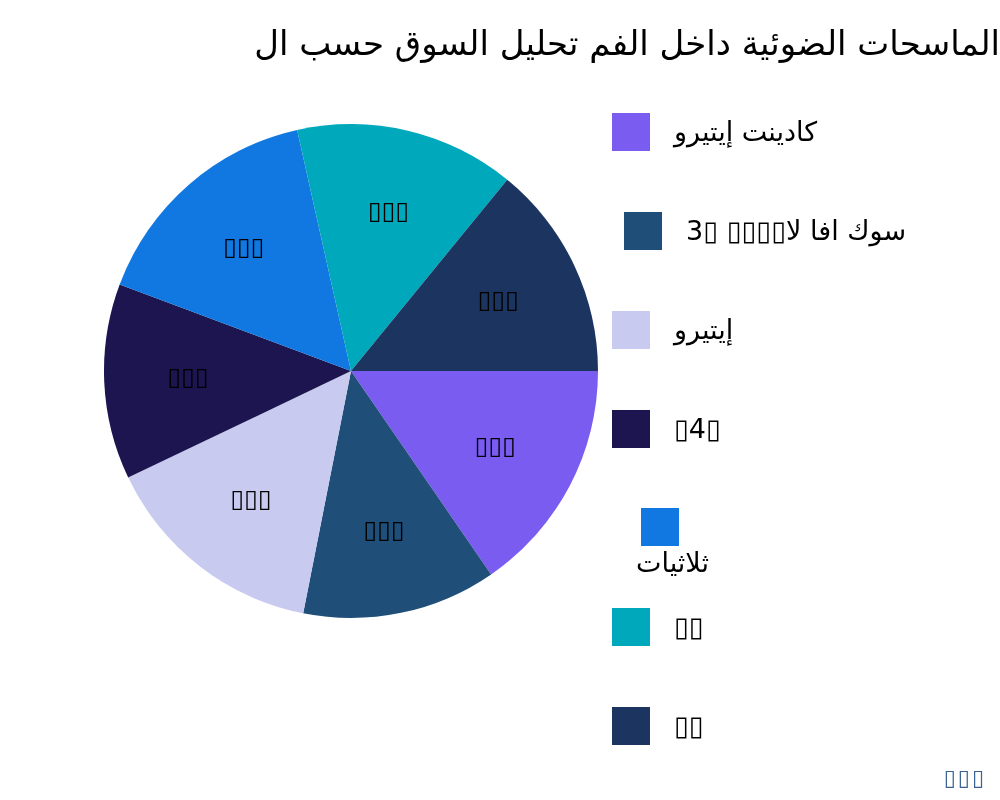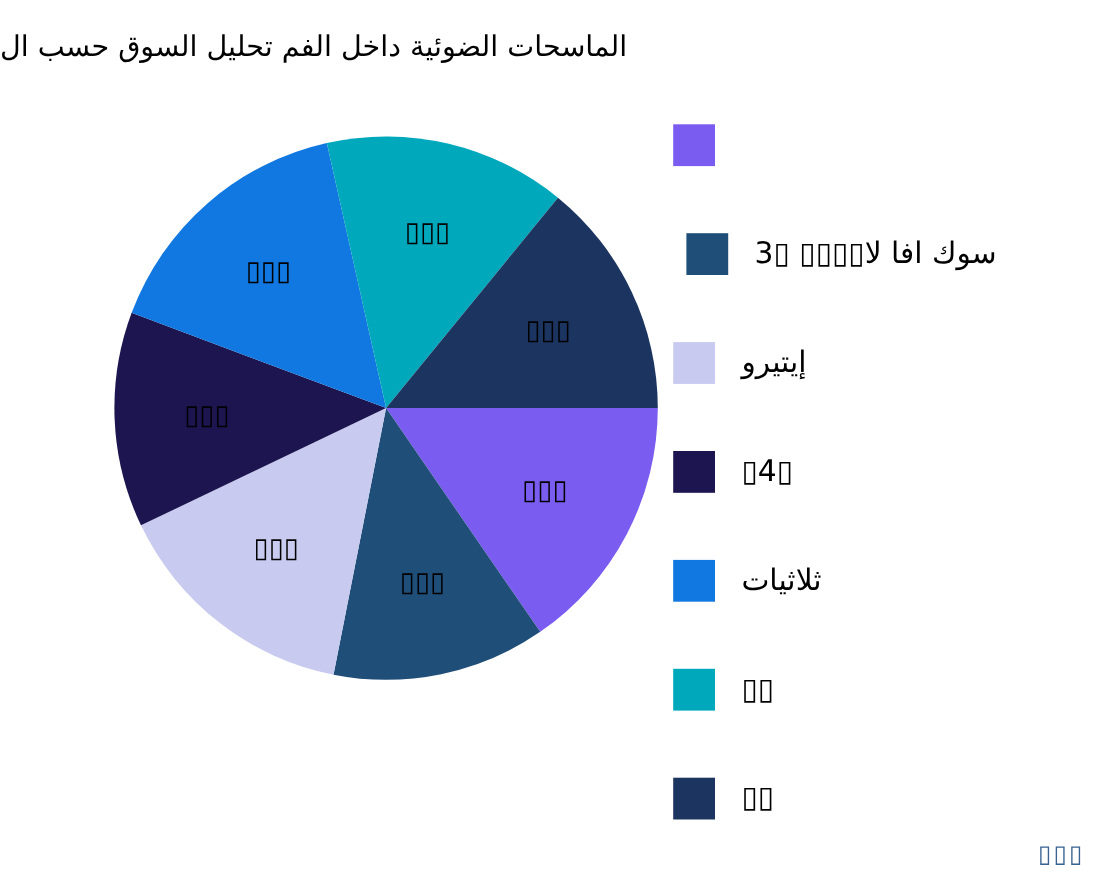--- a/index.html
+++ b/index.html
@@ -16,22 +16,22 @@
     color: #000000;
   }
 
   #chart-title {
     position: absolute;
     top: 8px;
     left: 0;
     width: 1000px;
     height: 70px;
     line-height: 70px;
-    text-align: left;
-    font-size: 26px;
+    text-align: right;
+    font-size: 34px;
     font-weight: 400;
     direction: rtl;
     unicode-bidi: bidi-override;
     white-space: nowrap;
     color: #000000;
     overflow: visible;
   }
 
   #pie-area {
     position: absolute;
@@ -118,34 +118,35 @@
         <text x="140.0" y="124.0" class="slice-label">▯▯▯</text>
         <text x="284.6" y="88.4" class="slice-label">▯▯▯</text>
         <text x="394.3" y="177.1" class="slice-label">▯▯▯</text>
       </g>
   </svg>
 </div>
 
 <div id="legend">
     <div class="legend-row" style="top: 0px;">
       <span class="legend-swatch" style="background: rgb(123, 92, 240);"></span>
+      <span class="legend-label">كادينت إيتيرو</span>
     </div>
     <div class="legend-row" style="top: 99px; margin-left: 12px;">
       <span class="legend-swatch" style="background: rgb(31, 78, 121);"></span>
       <span class="legend-label">سوك افا لا▯▯▯▯ ▯3</span>
     </div>
     <div class="legend-row" style="top: 198px;">
       <span class="legend-swatch" style="background: rgb(200, 203, 239);"></span>
       <span class="legend-label">إيتيرو</span>
     </div>
     <div class="legend-row" style="top: 297px;">
       <span class="legend-swatch" style="background: rgb(28, 21, 80);"></span>
       <span class="legend-label">▯4▯</span>
     </div>
-    <div class="legend-row" style="top: 396px;">
+    <div class="legend-row" style="top: 396px; flex-direction: column;">
       <span class="legend-swatch" style="background: rgb(16, 120, 224);"></span>
       <span class="legend-label">ثلاثيات</span>
     </div>
     <div class="legend-row" style="top: 495px;">
       <span class="legend-swatch" style="background: rgb(0, 168, 188);"></span>
       <span class="legend-label">▯▯</span>
     </div>
     <div class="legend-row" style="top: 594px;">
       <span class="legend-swatch" style="background: rgb(28, 52, 96);"></span>
       <span class="legend-label">▯▯</span>

